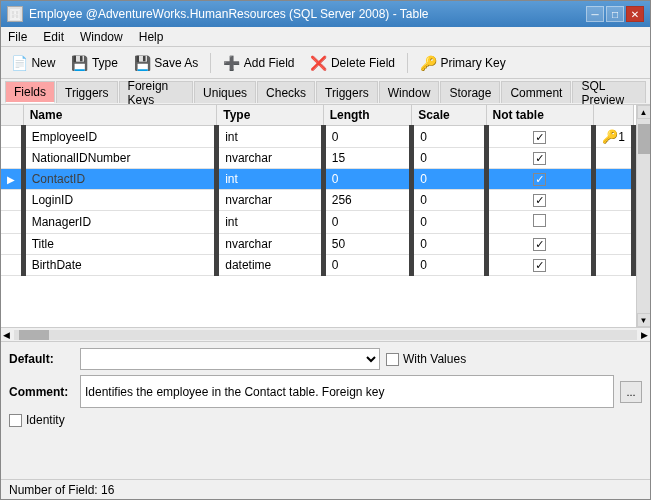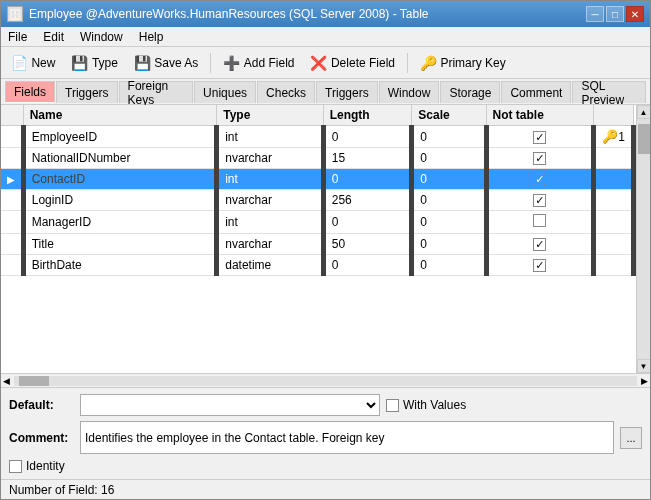--- a/index.html
+++ b/index.html
@@ -277,20 +277,21 @@
     }
     .status-bar {
       background: #f0f0f0;
       border-top: 1px solid #ccc;
       padding: 2px 8px;
       font-size: 12px;
       flex-shrink: 0;
       height: 20px;
       display: flex;
       align-items: center;
+      margin-top: 46px;
     }
     .vertical-scrollbar {
       width: 14px;
       background: #f0f0f0;
       border-left: 1px solid #ccc;
       display: flex;
       flex-direction: column;
       align-items: center;
     }
     .vscroll-btn {

